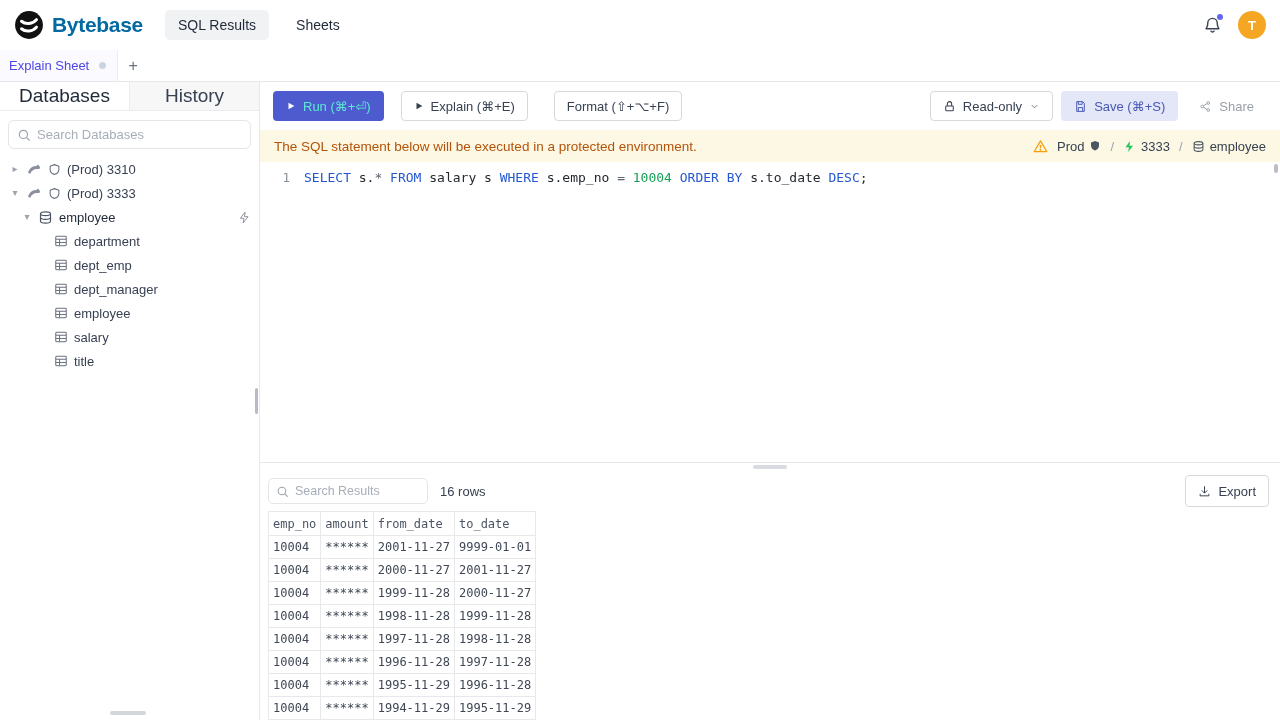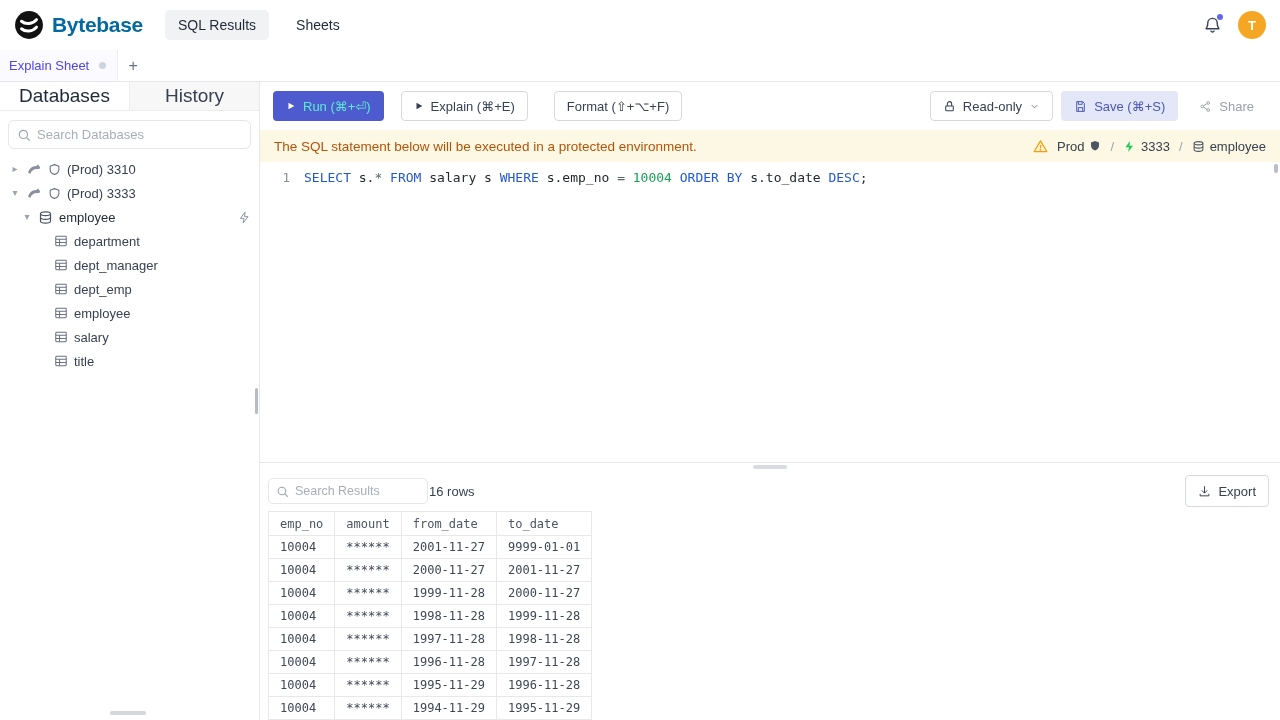--- a/index.html
+++ b/index.html
@@ -82,29 +82,29 @@
   .tok-op { color:#5c6470; }
   .tok-txt { color:#24292f; }
   .ed-scroll { position:absolute; top:2px; right:2px; width:4px; height:9px; border-radius:2px; background:#b9bec7; cursor:pointer; }
 
   
   .splitter { height:9px; flex:0 0 auto; border-top:1px solid #e5e7eb; position:relative; cursor:row-resize; background:#fff; }
   .splitter-grip { position:absolute; top:2px; left:50%; transform:translateX(-50%); width:34px; height:4px; border-radius:2px; background:#d8dbe0; }
 
   
   .results { height:249px; flex:0 0 auto; display:flex; flex-direction:column; }
-  .results-toolbar { height:40px; flex:0 0 auto; display:flex; align-items:center; padding:0 11px 0 8px; gap:1px; }
+  .results-toolbar { height:40px; flex:0 0 auto; display:flex; align-items:center; padding:0 11px 0 8px; gap:12px; }
   .results-search { width:160px; height:26px; border:1px solid #e4e6ea; border-radius:5px; display:flex; align-items:center; gap:6px; padding:0 7px; }
   .results-search input { border:none; outline:none; flex:1; min-width:0; font-size:12.5px; color:#374151; background:transparent; font-family:inherit; }
   .results-search input::placeholder { color:#a8aeb8; }
   .row-count { font-size:13px; color:#374151; }
   .btn-export { margin-left:auto; height:32px; border-color:#e2e4e8;justify-content:center; }
   .results-table-wrap { flex:1; overflow:hidden; padding-left:8px; }
   table.results-table { border-collapse:collapse; font-family:"DejaVu Sans Mono", monospace; font-size:12px; color:#3f4754; }
-  .results-table th, .results-table td { border:1px solid #e6e8ec; padding:0 11px; text-align:left; white-space:nowrap; font-weight:400; }
+  .results-table th, .results-table td { border:1px solid #e6e8ec; padding:0 4px; text-align:left; white-space:nowrap; font-weight:400; }
   .results-table th { height:24px; color:#4b5563; cursor:pointer; }
   .results-table td { height:23px; }
 </style>
 </head>
 <body>
 
 <div class="app">
 
   <header class="topbar">
     <div class="brand">
@@ -214,30 +214,30 @@
     </span>
     <span class="tree-label">department</span>
   </div>
             <div class="tree-row row-table">
     <span class="icon">
       <svg viewBox="0 0 24 24" width="14" height="14" fill="none" stroke="#6b7280" stroke-width="1.8">
                   <rect x="3" y="4" width="18" height="16" rx="1.5"></rect>
                   <path d="M3 9h18M3 14.5h18M9.5 9v11"></path>
                 </svg>
     </span>
+    <span class="tree-label">dept_emp</span>
+  </div>
+            <div class="tree-row row-table">
+    <span class="icon">
+      <svg viewBox="0 0 24 24" width="14" height="14" fill="none" stroke="#6b7280" stroke-width="1.8">
+                  <rect x="3" y="4" width="18" height="16" rx="1.5"></rect>
+                  <path d="M3 9h18M3 14.5h18M9.5 9v11"></path>
+                </svg>
+    </span>
     <span class="tree-label">dept_manager</span>
-  </div>
-            <div class="tree-row row-table">
-    <span class="icon">
-      <svg viewBox="0 0 24 24" width="14" height="14" fill="none" stroke="#6b7280" stroke-width="1.8">
-                  <rect x="3" y="4" width="18" height="16" rx="1.5"></rect>
-                  <path d="M3 9h18M3 14.5h18M9.5 9v11"></path>
-                </svg>
-    </span>
-    <span class="tree-label">dept_emp</span>
   </div>
             <div class="tree-row row-table">
     <span class="icon">
       <svg viewBox="0 0 24 24" width="14" height="14" fill="none" stroke="#6b7280" stroke-width="1.8">
                   <rect x="3" y="4" width="18" height="16" rx="1.5"></rect>
                   <path d="M3 9h18M3 14.5h18M9.5 9v11"></path>
                 </svg>
     </span>
     <span class="tree-label">employee</span>
   </div>

